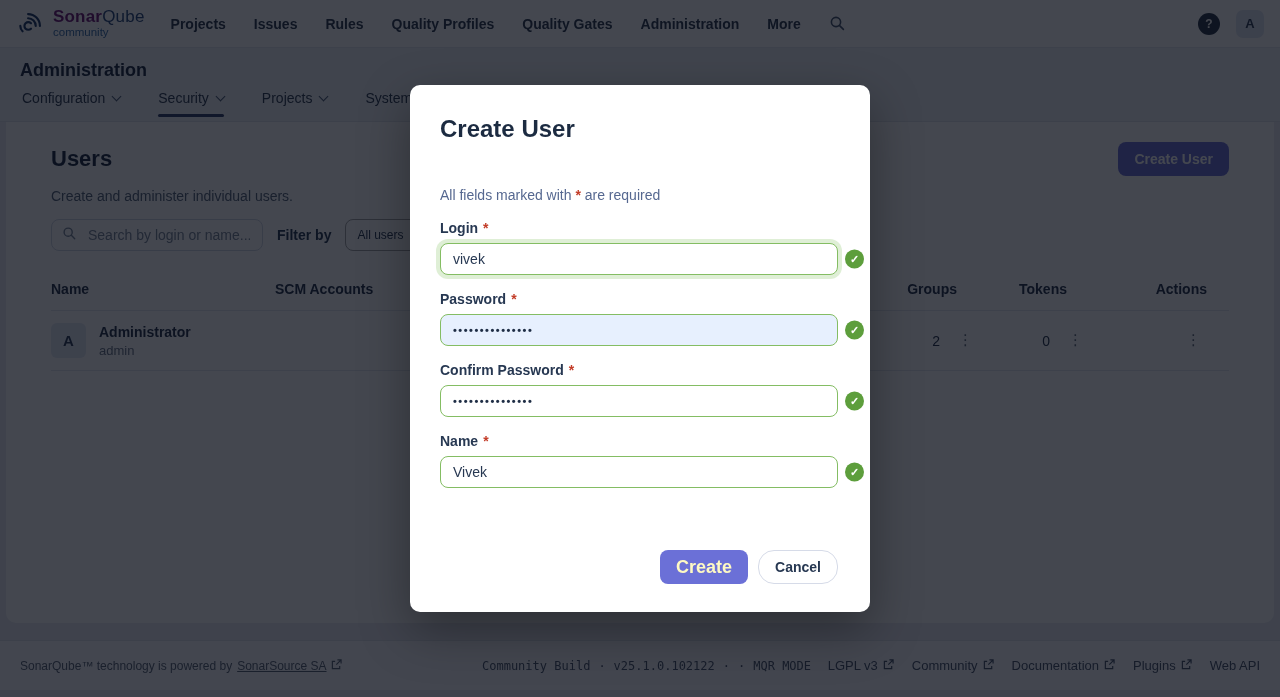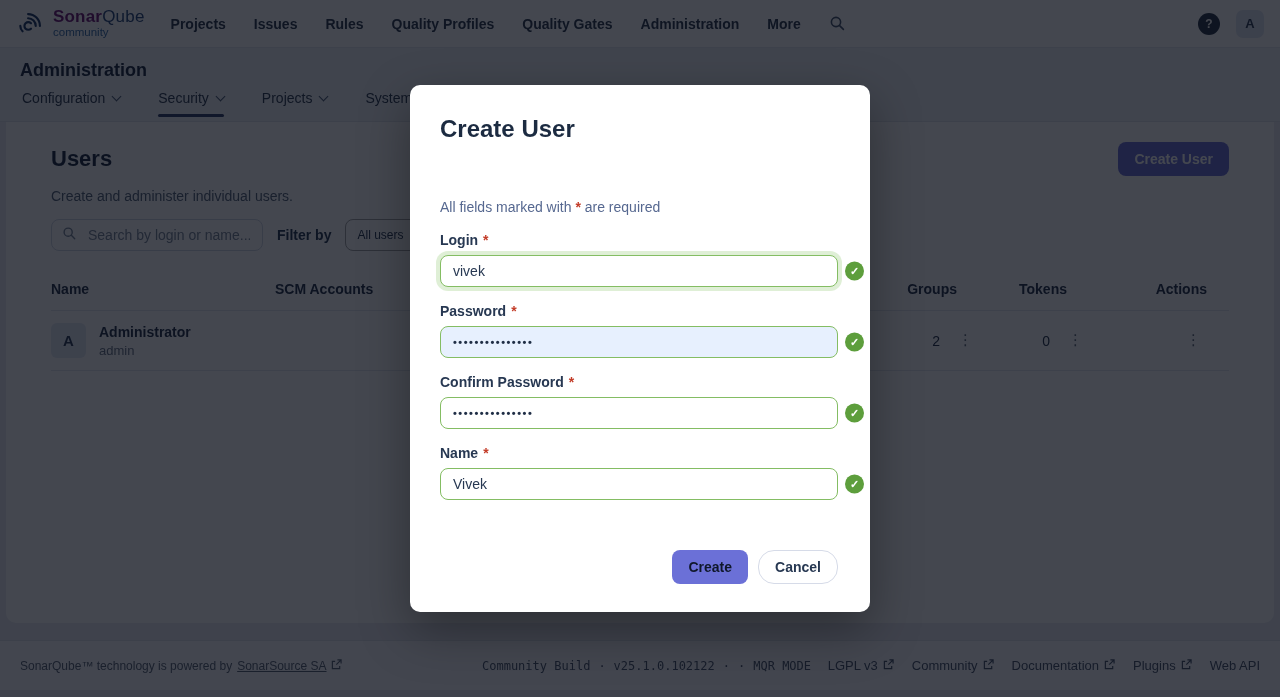--- a/index.html
+++ b/index.html
@@ -109,42 +109,42 @@
   .footer-link { display:flex; gap:5px; align-items:center; cursor:pointer; color:#47536a; text-decoration:none; }
 
   
   .overlay { position:absolute; inset:0; background:rgba(5,10,20,0.75); z-index:10; }
   .modal {
     position:absolute; left:410px; top:85px; width:460px; height:527px; z-index:20;
     background:#fff; border-radius:10px; box-shadow:0 18px 50px rgba(0,0,0,.35);
     padding:30px 32px 28px 30px; display:flex; flex-direction:column;
   }
   .modal-title { font-size:24px; font-weight:700; color:#1c2b41; }
-  .modal-note { margin-top:56px; font-size:14px; color:#566890; }
+  .modal-note { margin-top:44px; font-size:14px; color:#566890; }
   .req { color:#c33c28; font-weight:700; }
   .field { margin-top:16px; }
   .field-label { font-size:14px; font-weight:700; color:#273852; margin-bottom:7px;
     display:flex; gap:5px; align-items:baseline; }
   .input-row { position:relative; }
   .text-input {
     width:100%; height:32px; border:1.6px solid #84bd63; border-radius:8px; padding:0 12px;
     font-size:14px; color:#273852; background:#fff; outline:none;
     font-family:"Liberation Sans", sans-serif;
   }
   .text-input.focused { box-shadow:0 0 0 4px rgba(141,196,106,.28); }
   .text-input.pw { letter-spacing:1.5px; font-weight:700; font-size:11px; color:#1e2d45; }
   .text-input.pw-filled { background:#e7f0fe; }
   .check-badge {
     position:absolute; right:-26px; top:50%; transform:translateY(-50%);
     width:19px; height:19px; border-radius:50%; background:#5d9e3c; color:#fff;
     font-size:11px; font-weight:700; display:flex; align-items:center; justify-content:center;
   }
   .modal-actions { margin-top:auto; display:flex; justify-content:flex-end; gap:10px; }
-  .btn-create { background:#6b70d7; color:#0f172a; border:none; border-radius:8px; height:34px;
-    padding:0 16px; font-size:14px; font-weight:700; cursor:pointer; font-family:"Liberation Sans", sans-serif; }
+  .btn-create { background:#6b70d7; color:#fef9c3; border:none; border-radius:8px; height:34px;
+    padding:0 16px; font-size:18px; font-weight:700; cursor:pointer; font-family:"Liberation Sans", sans-serif; }
   .btn-cancel { background:#fff; color:#273852; border:1px solid #d6dbe8; border-radius:16px; height:34px;
     padding:0 16px; font-size:14px; font-weight:700; cursor:pointer; font-family:"Liberation Sans", sans-serif; }
 </style>
 </head>
 <body>
 
 <div>
 
   <div class="navbar">
     <div class="logo">

